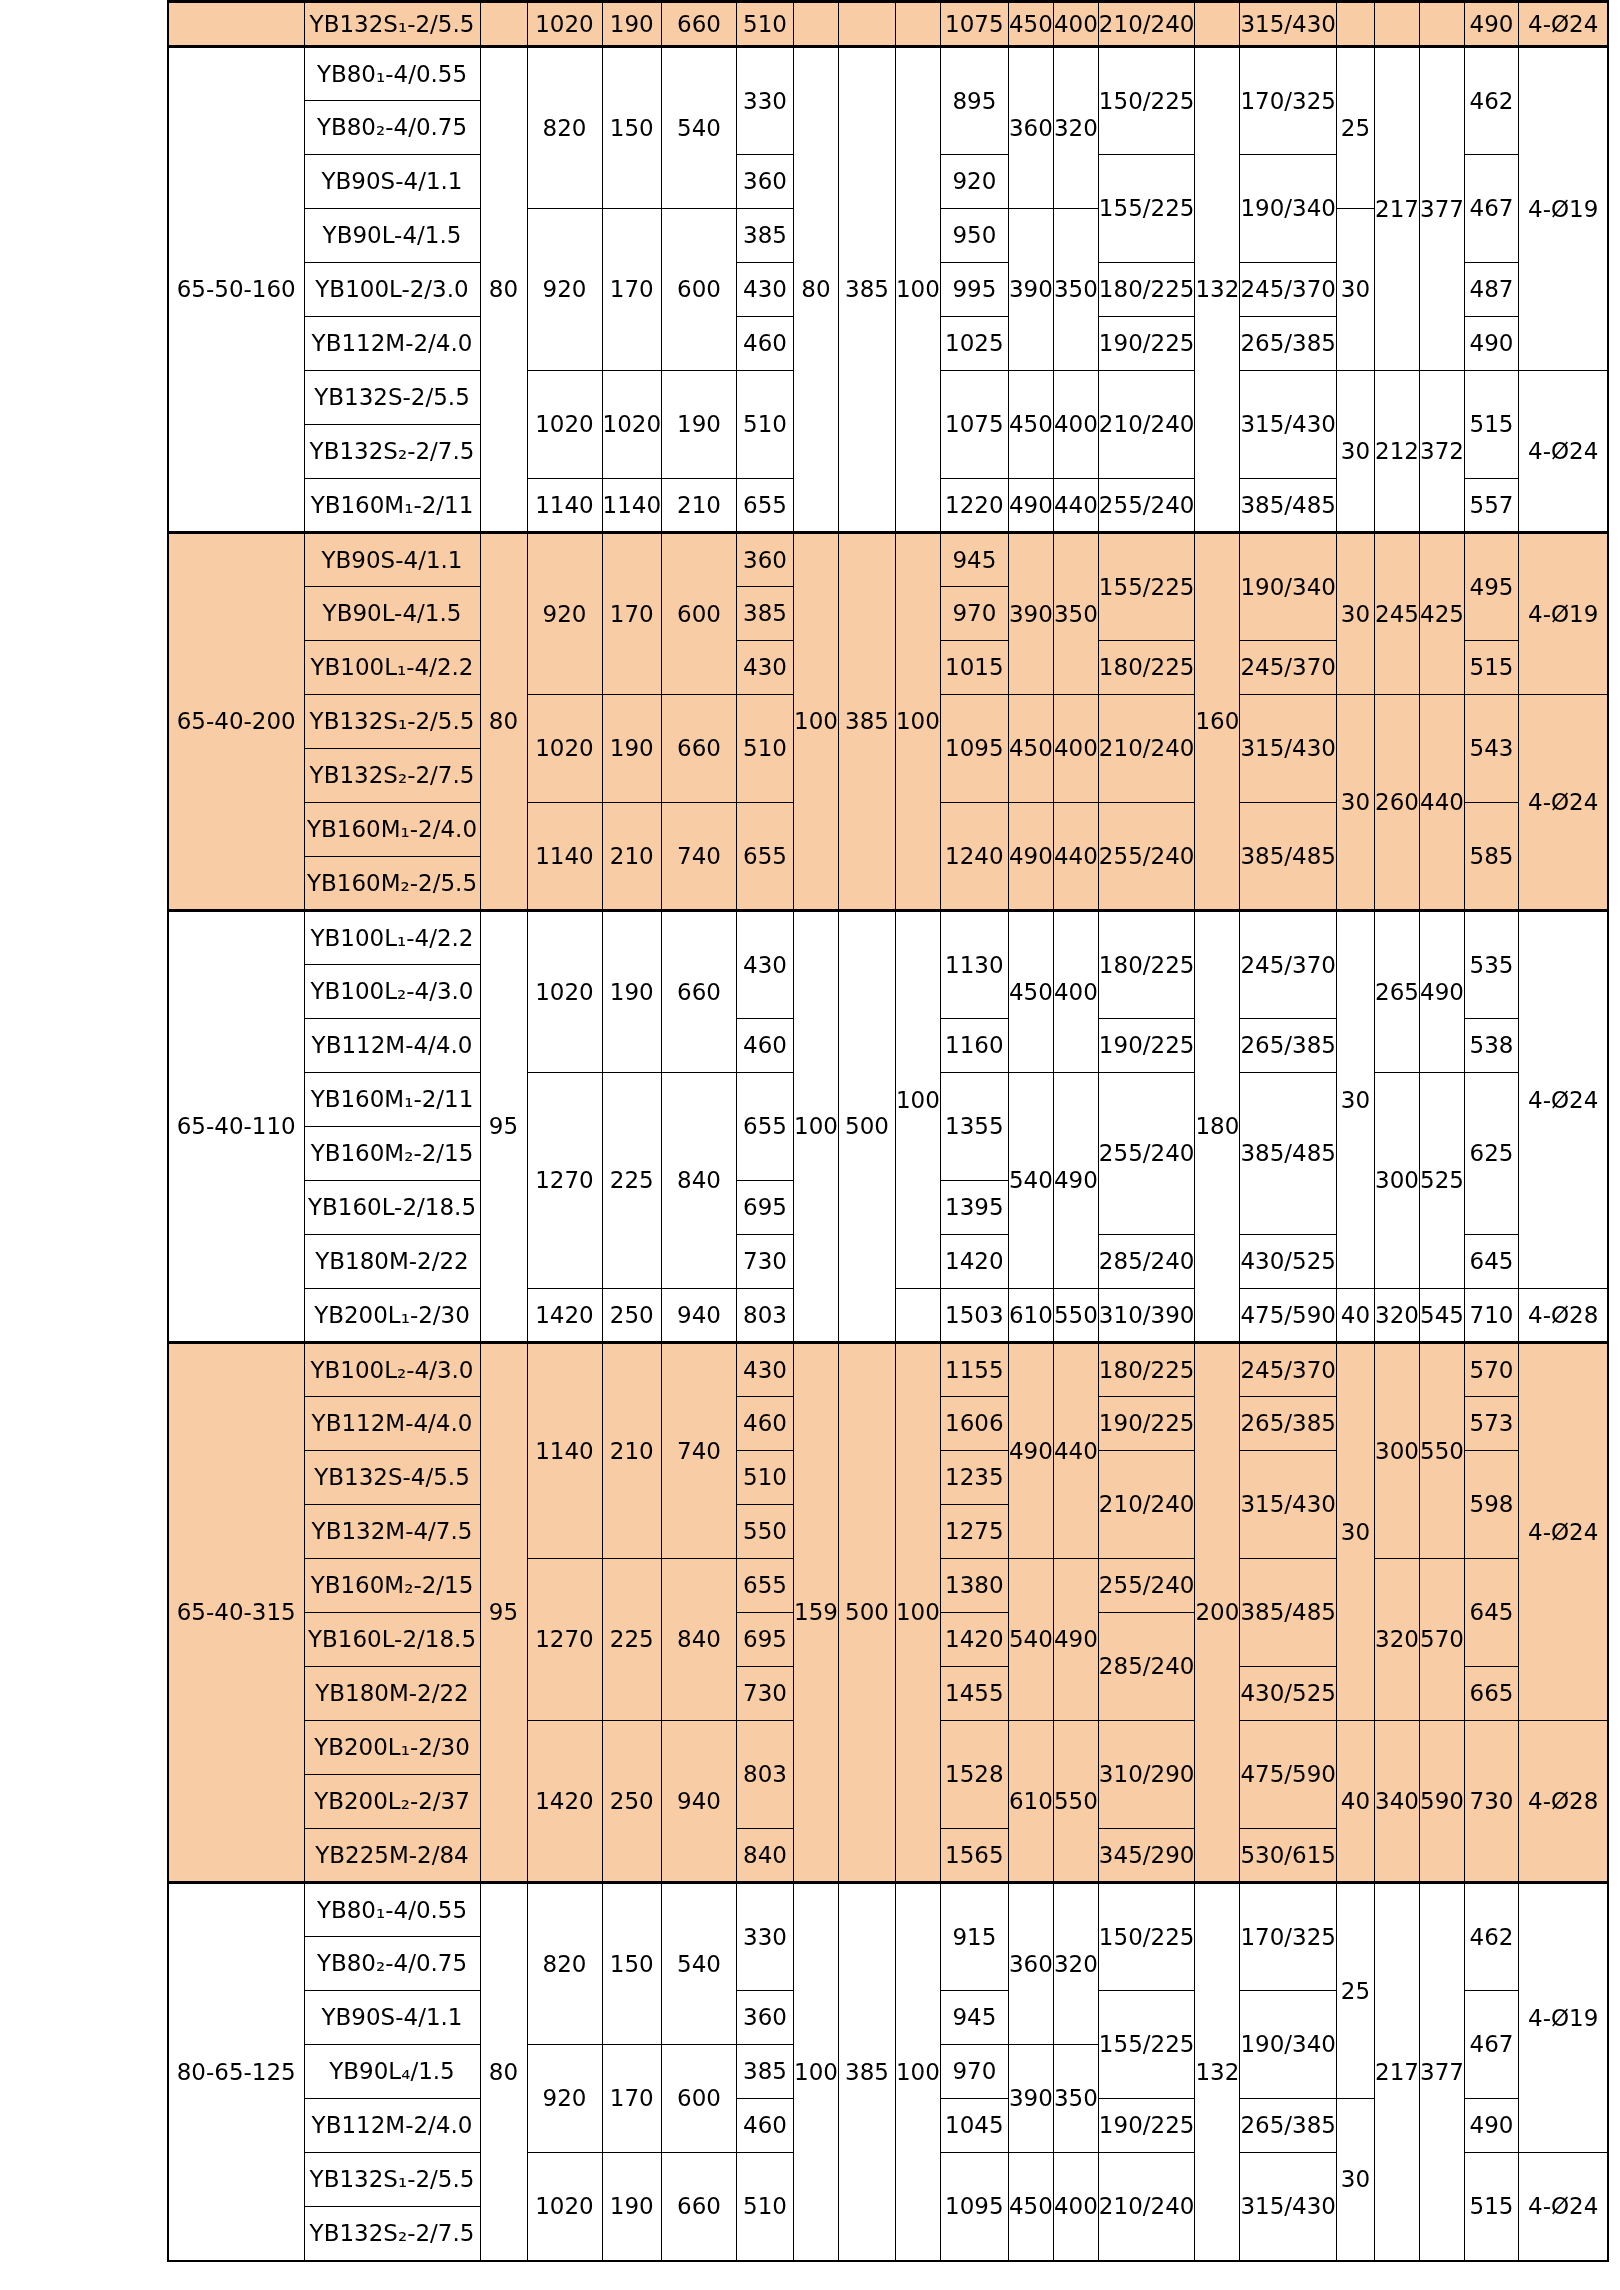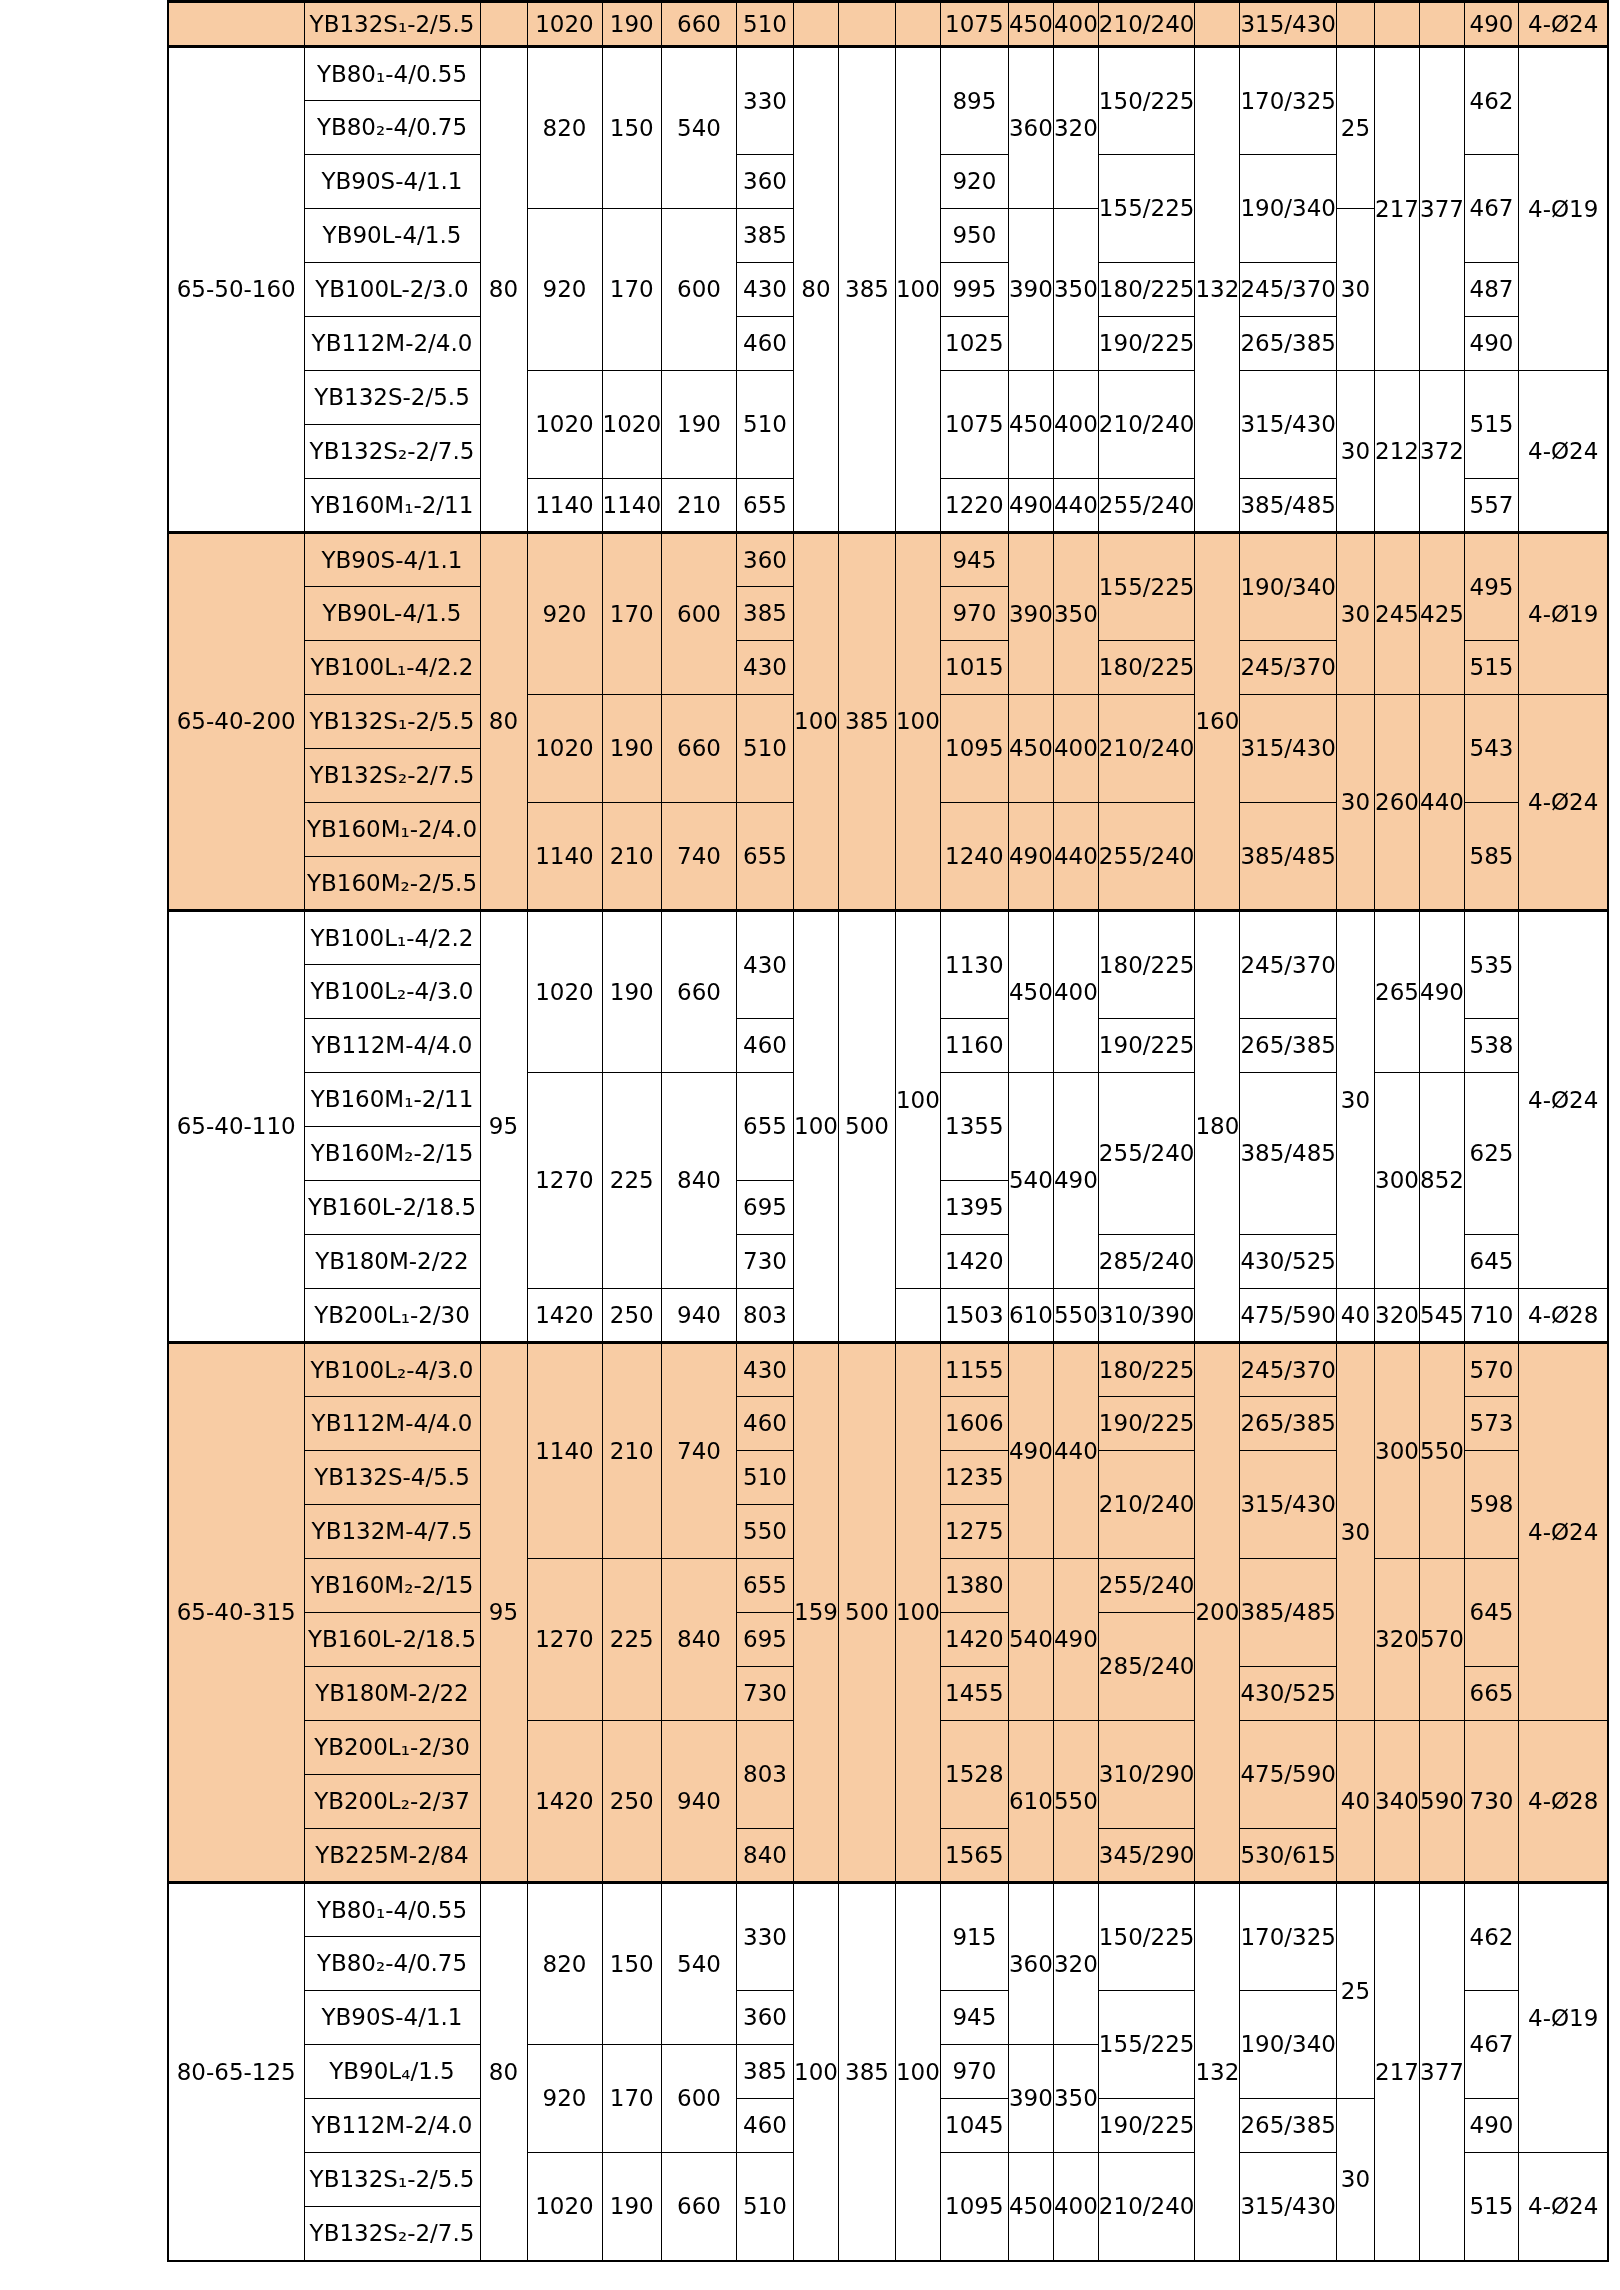--- a/index.html
+++ b/index.html
@@ -289,21 +289,21 @@
         <td rowspan="4">1270</td>
         <td rowspan="4">225</td>
         <td rowspan="4">840</td>
         <td rowspan="2">655</td>
         <td rowspan="2">1355</td>
         <td rowspan="4">540</td>
         <td rowspan="4">490</td>
         <td rowspan="3">255/240</td>
         <td rowspan="3">385/485</td>
         <td rowspan="4">300</td>
-        <td rowspan="4">852</td>
+        <td rowspan="4">525</td>
         <td rowspan="3">625</td>
       </tr>
       <tr class="w">
         <td>YB160M₂-2/15</td>
       </tr>
       <tr class="w">
         <td>YB160L-2/18.5</td>
         <td>695</td>
         <td>1395</td>
       </tr>

